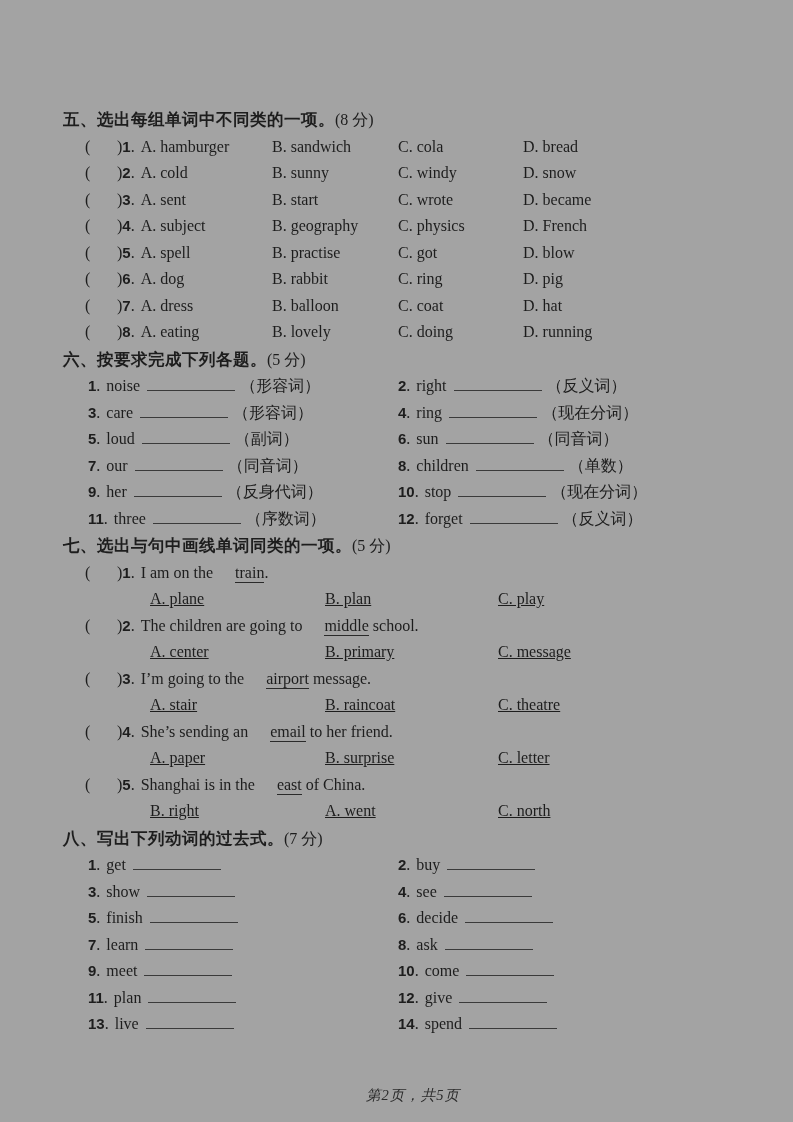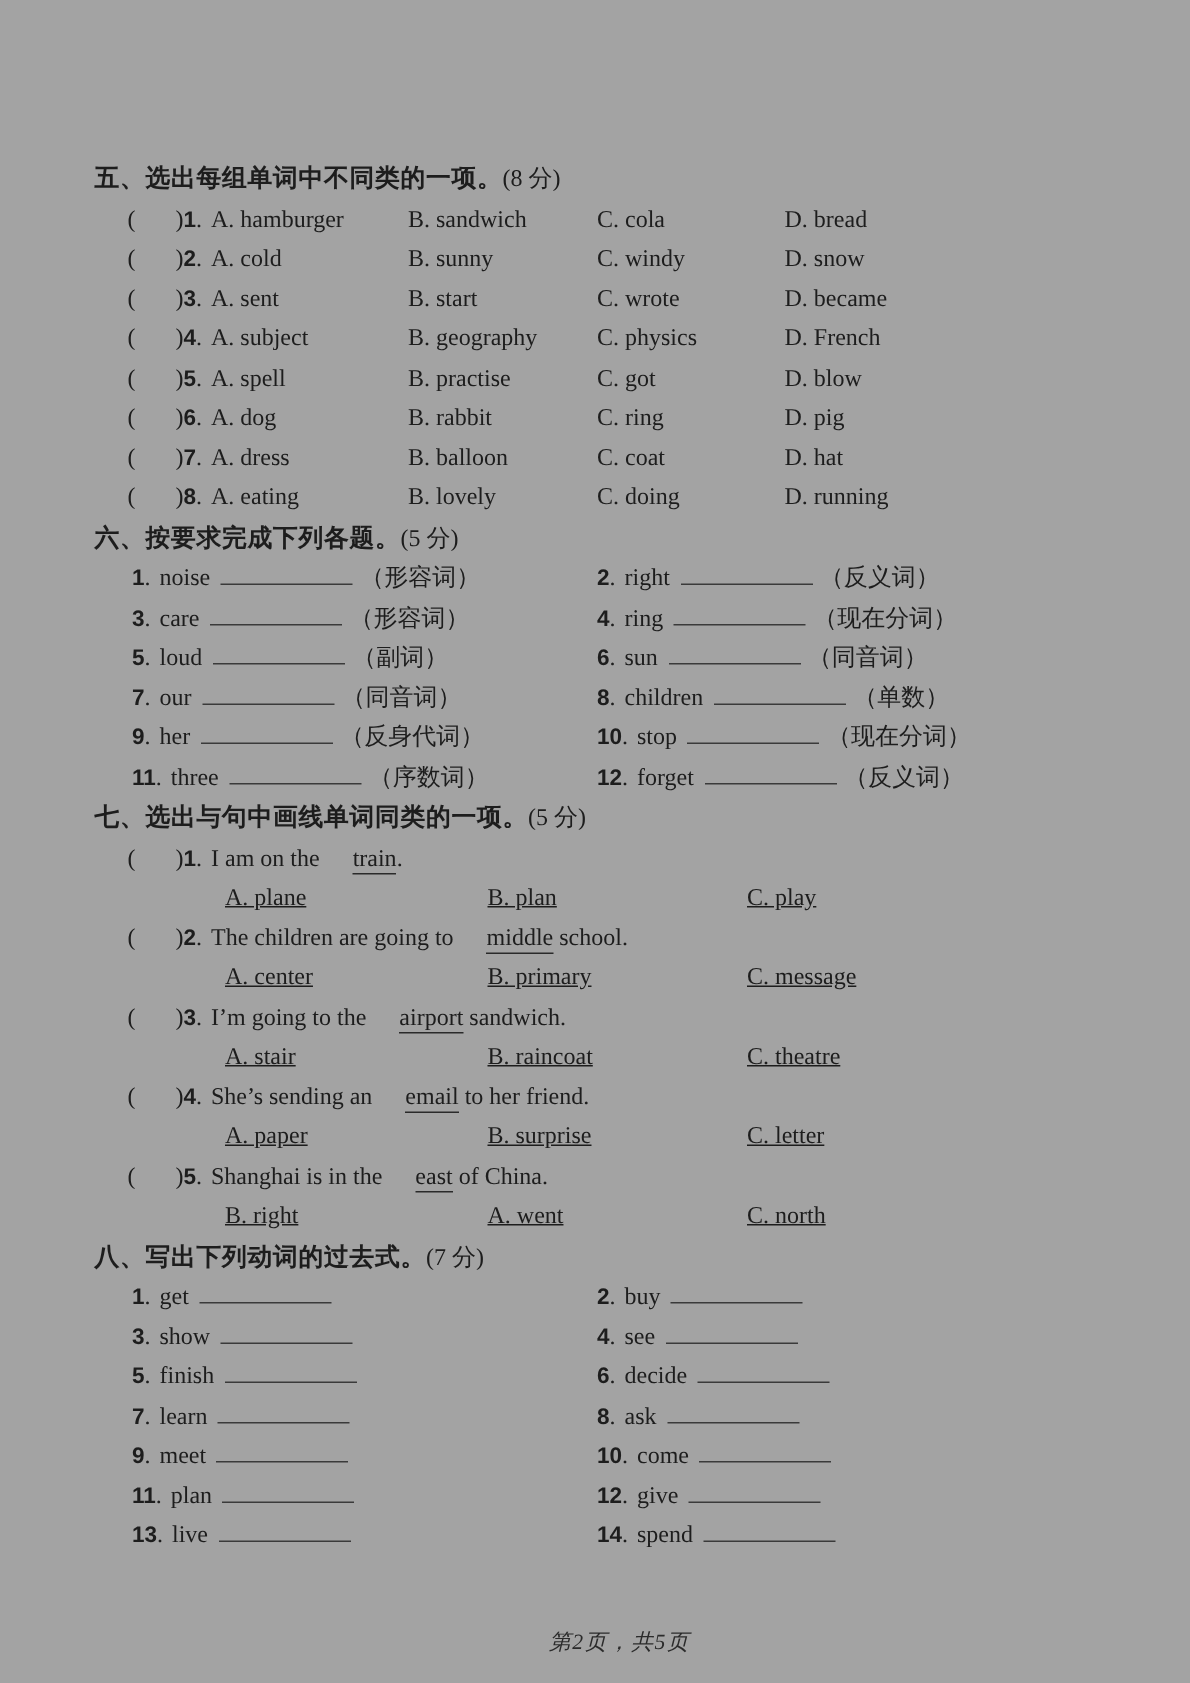--- a/index.html
+++ b/index.html
@@ -185,21 +185,21 @@
         </div>
       <div class="s7-opts">
           <span>A. center</span>
           <span>B. primary</span>
           <span>C. message</span>
         </div>
     </div>
     <div>
       <div class="s7-q">
           <span class="paren">(</span>
-          <span><span>)</span><b class="num">3</b><span class="dot">.</span><span>I’m going to the </span><span class="u">airport</span><span> sandwich.</span></span>
+          <span><span>)</span><b class="num">3</b><span class="dot">.</span><span>I’m going to the </span><span class="u">airport</span><span> message.</span></span>
         </div>
       <div class="s7-opts">
           <span>A. stair</span>
           <span>B. raincoat</span>
           <span>C. theatre</span>
         </div>
     </div>
     <div>
       <div class="s7-q">
           <span class="paren">(</span>

